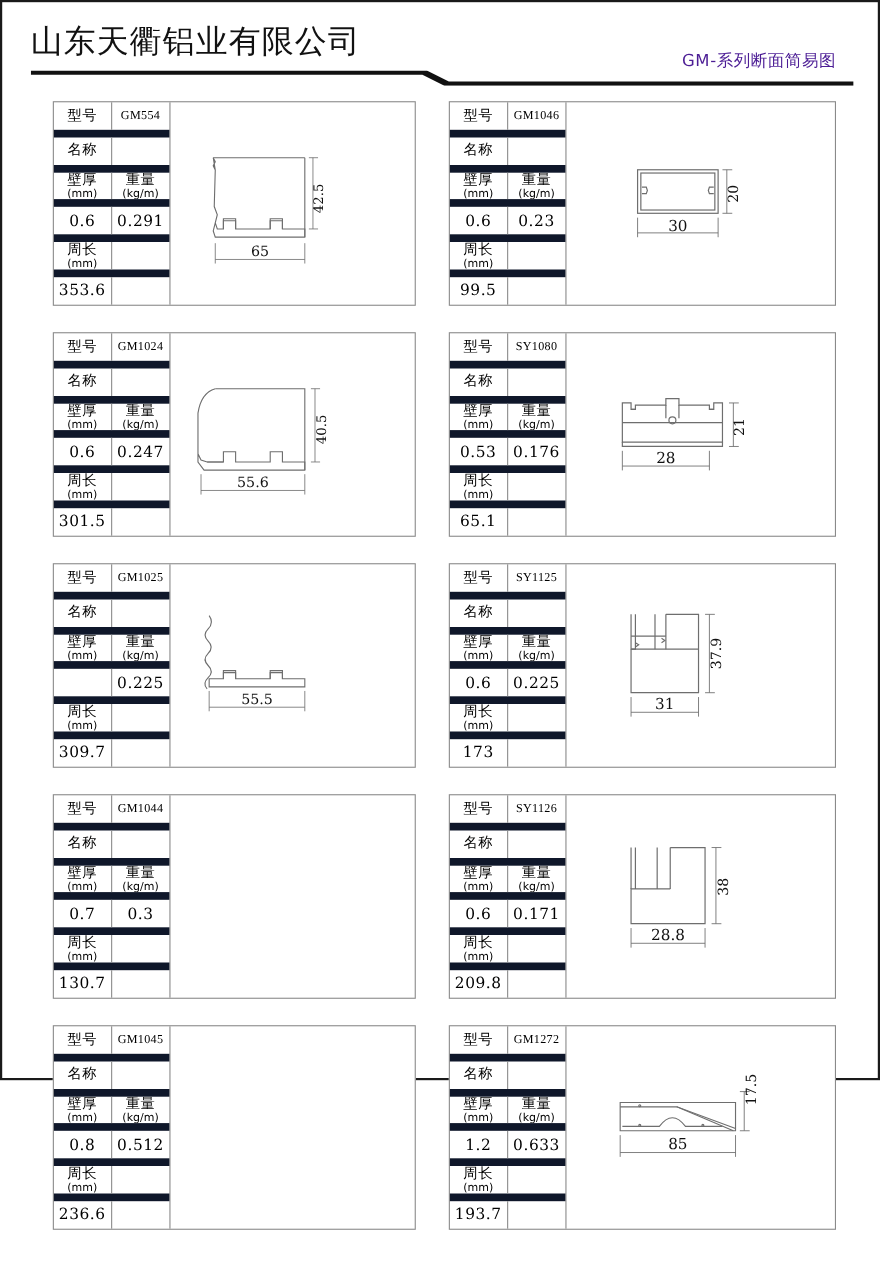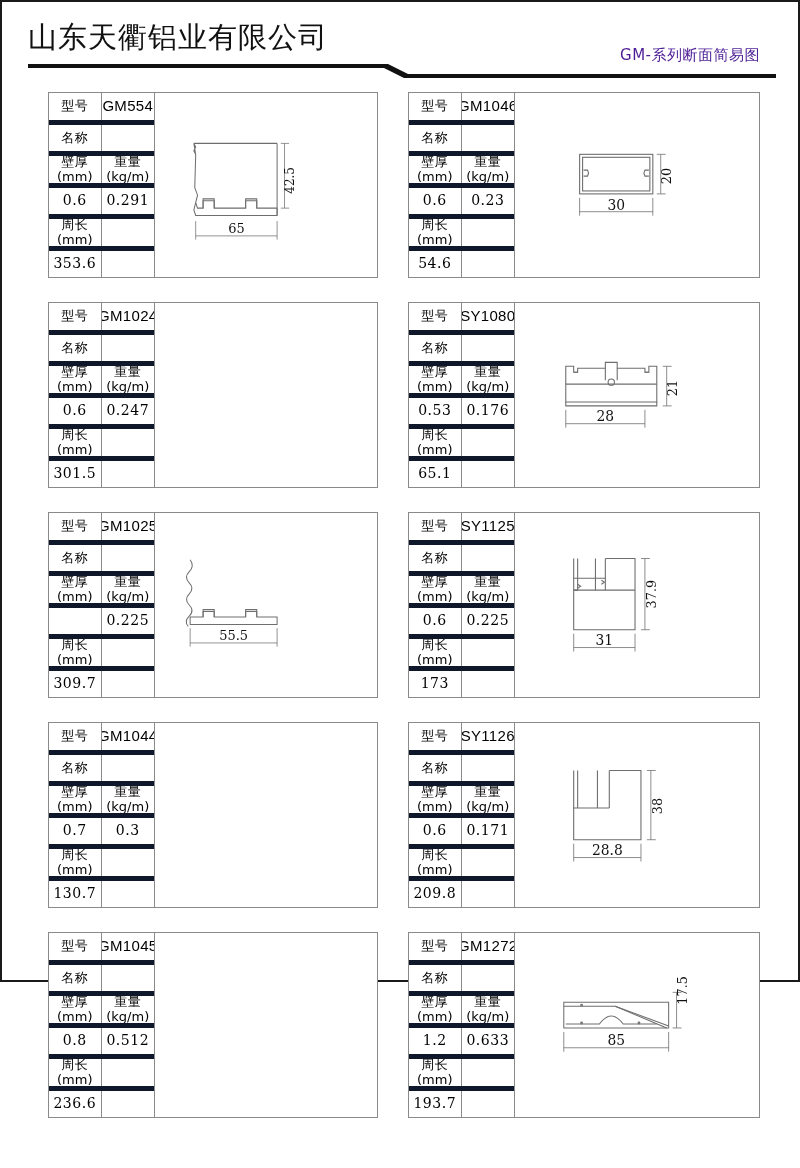--- a/index.html
+++ b/index.html
@@ -85,45 +85,45 @@
   .spec {
     width: 106px;
     flex: 0 0 106px;
     border-right: 1px solid #8a8a8a;
     display: flex;
     flex-direction: column;
   }
   .srow {
     display: flex;
     flex: 1 1 0;
-    border-bottom: 5px solid #0f172a;
+    border-bottom: 7px solid #0f172a;
     min-height: 0;
   }
   .srow:last-child { border-bottom: none; }
   .scell {
     flex: 1 1 50%;
     display: flex;
     align-items: center;
     justify-content: center;
     font-size: 12.5px;
     line-height: 1.05;
     text-align: center;
     overflow: hidden;
     padding: 0 1px;
   }
   .scell.lbl { border-right: 1px solid #8a8a8a; }
   .unit {
     display: block;
-    font-size: 13px;
+    font-size: 10px;
     line-height: 1;
     margin-top: 1px;
   }
   .cn { font-size: 13px; letter-spacing: 0.5px; }
   .num { font-size: 14px; font-family: "DejaVu Serif", "Liberation Serif", serif; letter-spacing: 0.5px; }
-  .model { font-size: 15px; font-family: Liberation Sans, sans-serif; letter-spacing: 0.3px; }
+  .model { font-size: 11px; font-family: Liberation Serif, serif; letter-spacing: 0.3px; }
 
   
   .draw {
     flex: 1 1 auto;
     position: relative;
     overflow: hidden;
   }
   .draw svg { display: block; width: 100%; height: 100%; }
 </style>
 </head>
@@ -222,21 +222,21 @@
             <div class="scell lbl num">0.6</div>
             <div class="scell num">0.23</div>
           </div>
           <div class="srow">
             <div class="scell lbl">
               <span><span class="cn">周长</span><span class="unit">(mm)</span></span>
             </div>
             <div class="scell"></div>
           </div>
           <div class="srow">
-            <div class="scell lbl num">54.6</div>
+            <div class="scell lbl num">99.5</div>
             <div class="scell"></div>
           </div>
         </div>
         <div class="draw">
           <svg viewBox="0 0 240 186">
             <g fill="none" stroke="#6e6e6e" stroke-width="1.1">
               <rect x="62" y="62" width="74" height="40"></rect>
               <rect x="65" y="65" width="68" height="34"></rect>
               <path d="M66,78 L70,78 L71,81 L70,84 L66,84"></path>
               <path d="M132,78 L128,78 L127,81 L128,84 L132,84"></path>
@@ -280,20 +280,38 @@
           <div class="srow">
             <div class="scell lbl">
               <span><span class="cn">周长</span><span class="unit">(mm)</span></span>
             </div>
             <div class="scell"></div>
           </div>
           <div class="srow">
             <div class="scell lbl num">301.5</div>
             <div class="scell"></div>
           </div>
+        </div>
+        <div class="draw">
+          <svg viewBox="0 0 240 186">
+            <g fill="none" stroke="#6e6e6e" stroke-width="1.1">
+              <path d="M44,48 Q30,52 27,72 L27,112 L30,118 L36,120 L52,120 L52,110 L64,110 L64,120
+                       L98,120 L98,110 L110,110 L110,120 L132,120 L132,128 L33,128 L27,120 L27,72"></path>
+              <path d="M44,48 L132,48 L132,128"></path>
+              <path d="M36,120 L52,120"></path>
+            </g>
+            <g fill="none" stroke="#6e6e6e" stroke-width="0.8">
+              <path d="M142,48 L142,120"></path>
+              <path d="M138,48 L147,48 M138,120 L147,120"></path>
+              <path d="M30,132 L30,152 M132,132 L132,152"></path>
+              <path d="M30,148 L132,148"></path>
+            </g>
+            <text x="153" y="88" font-size="13" fill="#111" font-family="DejaVu Serif, Liberation Serif, serif" transform="rotate(-90 153 88)" text-anchor="middle">40.5</text>
+            <text x="81" y="145" font-size="14" fill="#111" font-family="DejaVu Serif, Liberation Serif, serif" text-anchor="middle">55.6</text>
+          </svg>
         </div>
       </div>
     </div>
 
     <div class="cell right">
       <div class="card">
         <div class="spec">
           <div class="srow">
             <div class="scell lbl cn">型号</div>
             <div class="scell model">SY1080</div>

